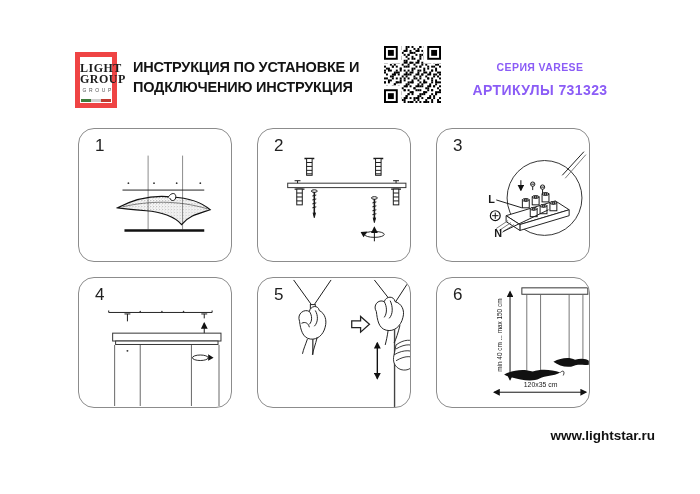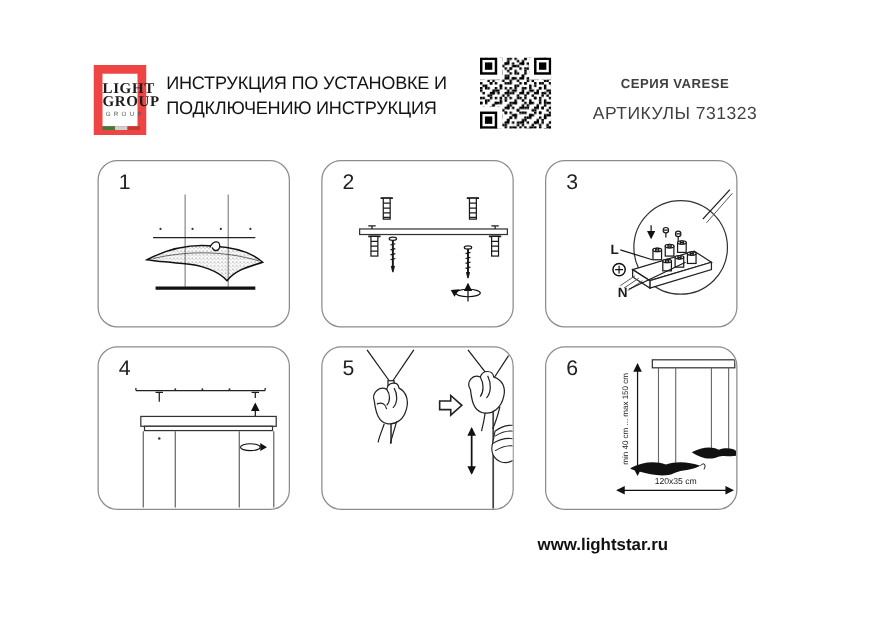--- a/index.html
+++ b/index.html
@@ -1,47 +1,47 @@
 <!DOCTYPE html>
 <html><head>
 <meta charset="utf-8">
 <style>
   html,body{margin:0;padding:0;background:#ffffff;}
   #page{position:relative;width:700px;height:494px;background:#fff;overflow:hidden;
         font-family:"Liberation Sans",sans-serif;color:#111;}
 
   
-  .logo{position:absolute;left:75px;top:52px;width:42px;height:56px;border:7px solid #ef4444;
+  .logo{position:absolute;left:75px;top:52px;width:42px;height:56px;border:5px solid #ef4444;
         background:#fff;text-align:center;box-sizing:border-box;}
   .logo-word{font-family:"Liberation Serif",serif;font-weight:700;font-size:12px;line-height:11px;
              letter-spacing:.5px;color:#1c1c1c;}
   .logo-word.first{margin-top:6px;}
   .logo-group{font-size:5px;letter-spacing:2.6px;color:#555;margin-top:2px;text-indent:2.6px;}
   .logo-flag{display:flex;width:30px;height:3px;margin:6px auto 0 auto;}
   .logo-flag span{flex:1;height:100%;}
 
   .title{position:absolute;left:133px;top:57px;width:230px;
-         font-weight:400;font-size:14.5px;line-height:20px;letter-spacing:-0.2px;color:#131313;}
+         font-weight:700;font-size:14.5px;line-height:20px;letter-spacing:-0.2px;color:#131313;}
 
   .qr{position:absolute;left:384px;top:46px;width:57px;height:57px;}
 
-  .series-block{position:absolute;left:452px;top:61px;width:176px;text-align:center;color:#404040;}
+  .series-block{position:absolute;left:452px;top:61px;width:176px;text-align:center;color:#8b5cf6;}
   .series{font-weight:700;font-size:10.5px;letter-spacing:.4px;}
-  .articles{font-weight:400;font-size:14px;letter-spacing:.4px;margin-top:9px;}
+  .articles{font-weight:700;font-size:14px;letter-spacing:.4px;margin-top:9px;}
 
   
   .panel{position:absolute;width:154px;border:1px solid #8c8c8c;border-radius:16px;
          background:#fff;box-sizing:border-box;}
   .row1{top:128px;height:134px;}
   .row2{top:277px;height:131px;}
   .col1{left:78px;} .col2{left:257px;} .col3{left:436px;}
   .pnum{position:absolute;left:16px;top:7px;font-size:17px;color:#222;}
   .panel svg{position:absolute;left:0;top:0;width:100%;height:100%;border-radius:16px;}
 
-  .footer{position:absolute;left:430px;top:428px;width:200px;text-align:left;
+  .footer{position:absolute;left:455px;top:428px;width:200px;text-align:right;
           font-weight:700;font-size:13.5px;color:#111;}
 
   svg .ink{stroke:#1a1a1a;fill:none;stroke-width:1;}
   svg .thin{stroke:#555;fill:none;stroke-width:0.8;}
   svg text{font-family:"Liberation Sans",sans-serif;fill:#1a1a1a;}
 </style>
 </head>
 <body>
 
 <div id="page">

